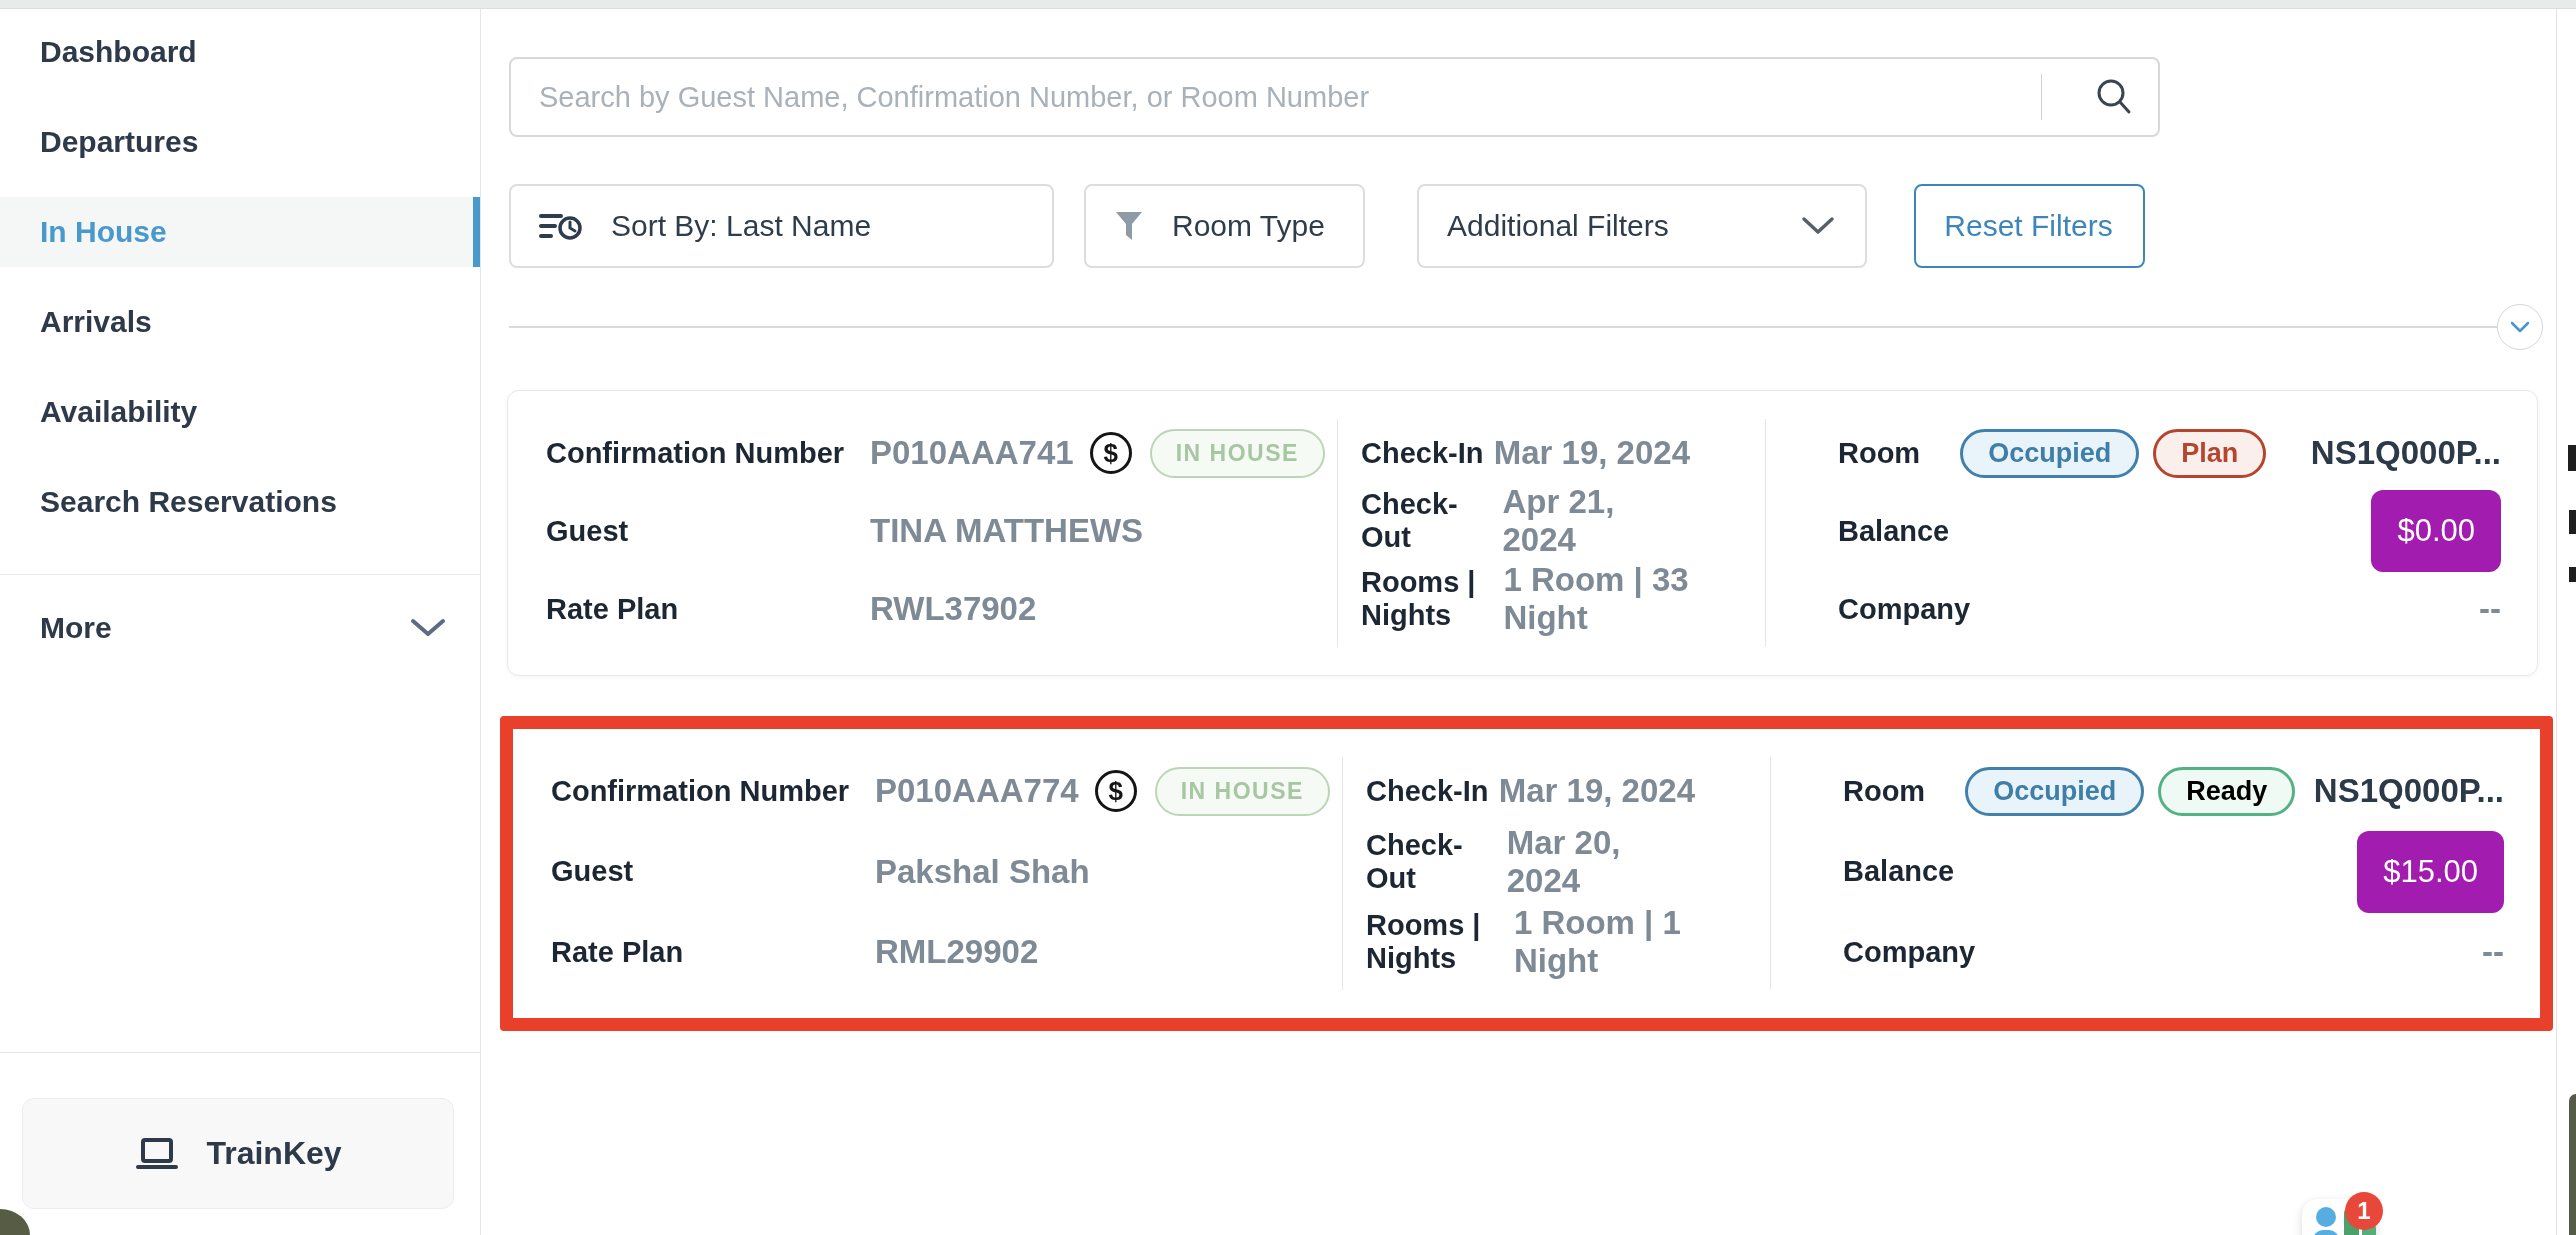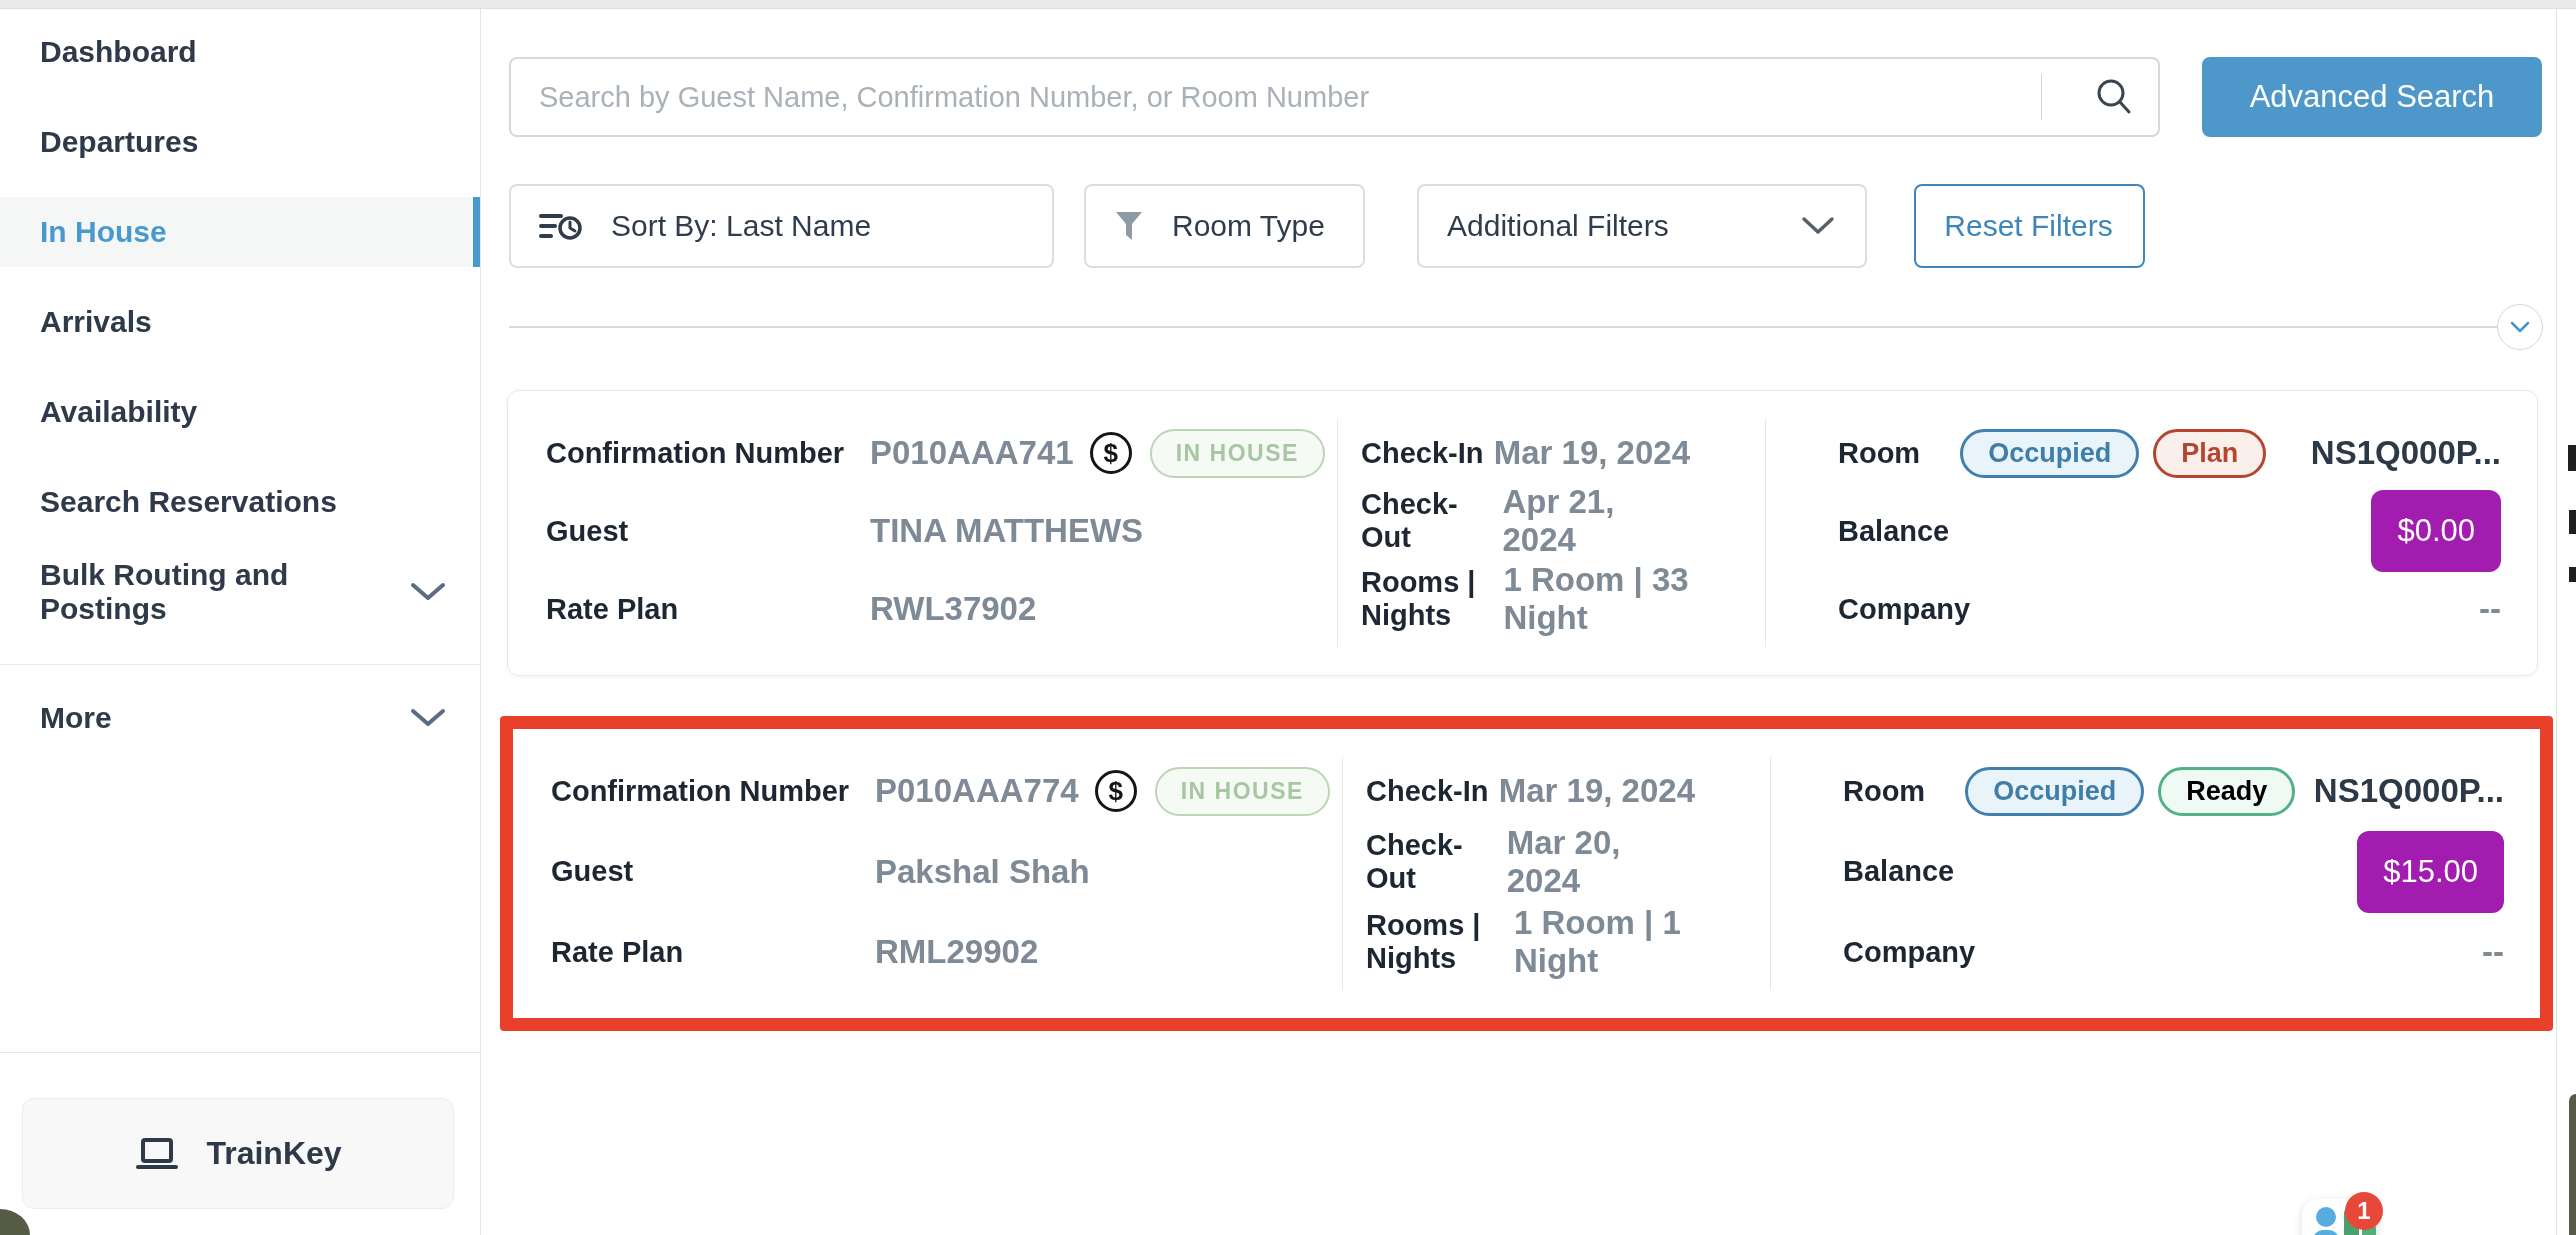--- a/index.html
+++ b/index.html
@@ -118,28 +118,20 @@
       </div>
     <div class="nav-item">
         <span>Arrivals</span>
       </div>
     <div class="nav-item">
         <span>Availability</span>
       </div>
     <div class="nav-item">
         <span>Search Reservations</span>
       </div>
-    <div class="nav-item">
-      <span>Bulk Routing and Postings</span>
-      <span class="nav-chevron">
-        <svg width="36" height="20" viewBox="0 0 36 20">
-            <path d="M3 3 L18 16 L33 3" fill="none" stroke="#5a6b84" stroke-width="4" stroke-linecap="round" stroke-linejoin="round"></path>
-          </svg>
-      </span>
-    </div>
     <div class="nav-divider"></div>
     <div class="nav-item">
       <span>More</span>
       <span class="nav-chevron">
         <svg width="36" height="20" viewBox="0 0 36 20">
             <path d="M3 3 L18 16 L33 3" fill="none" stroke="#5a6b84" stroke-width="4" stroke-linecap="round" stroke-linejoin="round"></path>
           </svg>
       </span>
     </div>
   </nav>
@@ -162,21 +154,20 @@
   <div class="search-box">
     <input type="text" placeholder="Search by Guest Name, Confirmation Number, or Room Number" style="">
     <span class="search-vdiv"></span>
     <span class="icon-btn">
       <svg width="40" height="40" viewBox="0 0 40 40">
         <circle cx="17" cy="16" r="12" fill="none" stroke="#3a4550" stroke-width="3"></circle>
         <line x1="26" y1="25" x2="35" y2="35" stroke="#3a4550" stroke-width="3" stroke-linecap="round"></line>
       </svg>
     </span>
   </div>
-  <button class="advanced-btn">Advanced Search</button>
 
   <div class="filter-btn btn-sort">
     <span>
       <svg width="44" height="36" viewBox="0 0 44 36">
         <line x1="2" y1="8" x2="22" y2="8" stroke="#2f3c4c" stroke-width="4" stroke-linecap="round"></line>
         <line x1="2" y1="18" x2="16" y2="18" stroke="#2f3c4c" stroke-width="4" stroke-linecap="round"></line>
         <line x1="2" y1="28" x2="12" y2="28" stroke="#2f3c4c" stroke-width="4" stroke-linecap="round"></line>
         <circle cx="31" cy="20" r="10" fill="none" stroke="#2f3c4c" stroke-width="3.5"></circle>
         <path d="M31 14 L31 20 L36 23" fill="none" stroke="#2f3c4c" stroke-width="3" stroke-linecap="round"></path>
       </svg>

